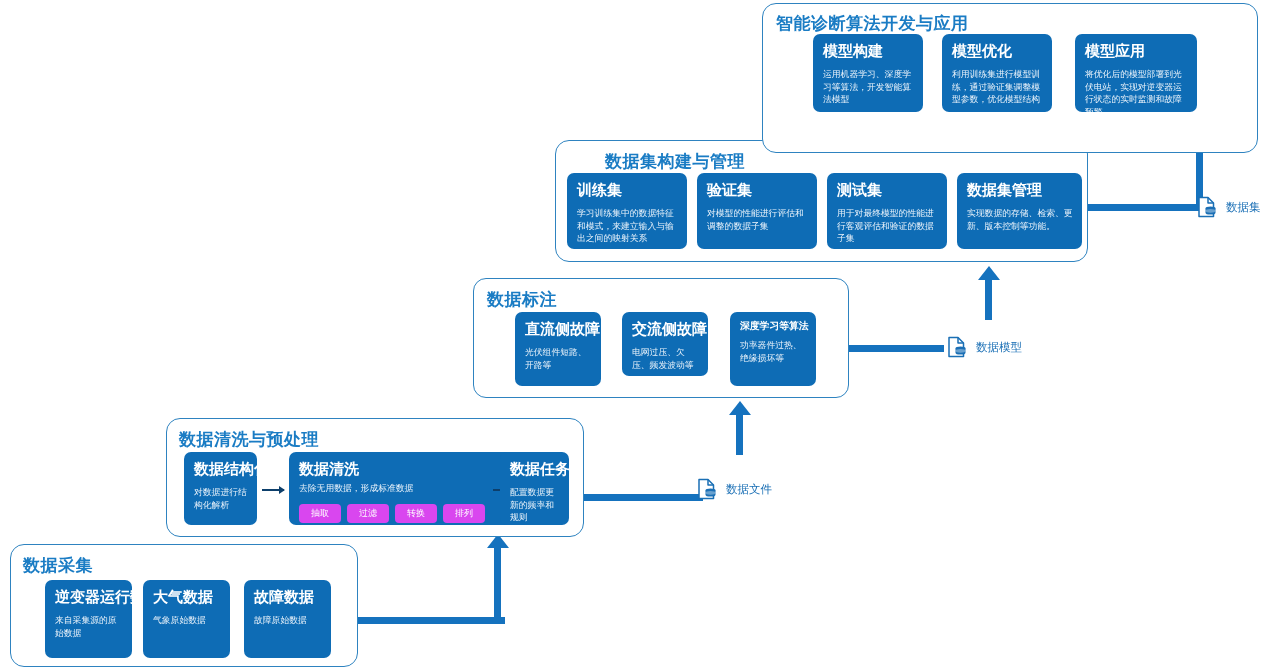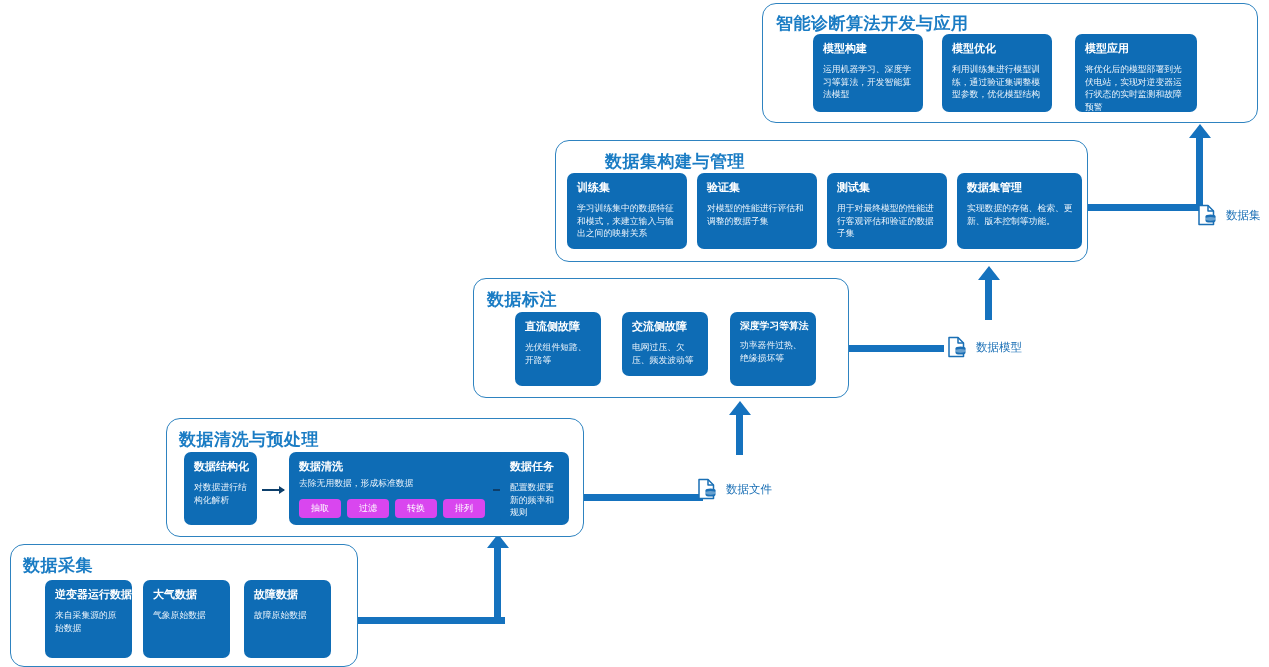--- a/index.html
+++ b/index.html
@@ -37,21 +37,21 @@
   .card {
     position: absolute;
     box-sizing: border-box;
     background: #0e6cb5;
     border-radius: 7px;
     color: #ffffff;
     padding: 8px 9px 8px 10px;
     overflow: hidden;
   }
   .card-title {
-    font-size: 11px;
+    font-size: 15px;
     font-weight: 700;
     color: #ffffff;
     line-height: 1.25;
     margin-bottom: 7px;
     white-space: nowrap;
   }
   .card-desc {
     font-size: 8.8px;
     font-weight: 400;
     color: #eaf3fb;
@@ -220,21 +220,21 @@
   <div class="card" style="left:271px; top:32px; width:120px; height:76px;">
     <div class="card-title">测试集</div>
     <div class="card-desc">用于对最终模型的性能进行客观评估和验证的数据子集</div>
   </div>
   <div class="card" style="left:401px; top:32px; width:125px; height:76px;">
     <div class="card-title">数据集管理</div>
     <div class="card-desc">实现数据的存储、检索、更新、版本控制等功能。</div>
   </div>
 </div>
 
-<div class="panel" style="left:762px; top:3px; width:496px; height:120px;">
+<div class="panel" style="left:762px; top:3px; width:496px; height:150px;">
   <div class="panel-title" style="left:13px; top:8px;">智能诊断算法开发与应用</div>
   <div class="card" style="left:50px; top:30px; width:110px; height:78px;">
     <div class="card-title">模型构建</div>
     <div class="card-desc">运用机器学习、深度学习等算法，开发智能算法模型</div>
   </div>
   <div class="card" style="left:179px; top:30px; width:110px; height:78px;">
     <div class="card-title">模型优化</div>
     <div class="card-desc">利用训练集进行模型训练，通过验证集调整模型参数，优化模型结构</div>
   </div>
   <div class="card" style="left:312px; top:30px; width:122px; height:78px;">
@@ -262,21 +262,21 @@
       <path d="M2 1.5 h9 l5.5 5.5 v13.5 h-14.5 z" fill="#ffffff" stroke="#1a6fb5" stroke-width="1.5" stroke-linejoin="round"></path>
       <path d="M11 1.5 v5.5 h5.5" fill="none" stroke="#1a6fb5" stroke-width="1.5" stroke-linejoin="round"></path>
       <ellipse cx="13.5" cy="12.5" rx="5" ry="1.9" fill="#1a6fb5"></ellipse>
       <path d="M8.5 12.5 v4.2 a5 1.9 0 0 0 10 0 v-4.2" fill="#1a6fb5"></path>
       <ellipse cx="13.5" cy="14.8" rx="5" ry="1.9" fill="#ffffff" opacity="0.35"></ellipse>
     </svg>
   </span>
   <span class="lbl">数据模型</span>
 </div>
 
-<div class="side-label" style="left:1197px; top:204px;">
+<div class="side-label" style="left:1197px; top:196px;">
   <span>
     <svg class="file-icon" width="20" height="22" viewBox="0 0 20 22" aria-hidden="true">
       <path d="M2 1.5 h9 l5.5 5.5 v13.5 h-14.5 z" fill="#ffffff" stroke="#1a6fb5" stroke-width="1.5" stroke-linejoin="round"></path>
       <path d="M11 1.5 v5.5 h5.5" fill="none" stroke="#1a6fb5" stroke-width="1.5" stroke-linejoin="round"></path>
       <ellipse cx="13.5" cy="12.5" rx="5" ry="1.9" fill="#1a6fb5"></ellipse>
       <path d="M8.5 12.5 v4.2 a5 1.9 0 0 0 10 0 v-4.2" fill="#1a6fb5"></path>
       <ellipse cx="13.5" cy="14.8" rx="5" ry="1.9" fill="#ffffff" opacity="0.35"></ellipse>
     </svg>
   </span>
   <span class="lbl">数据集</span>

